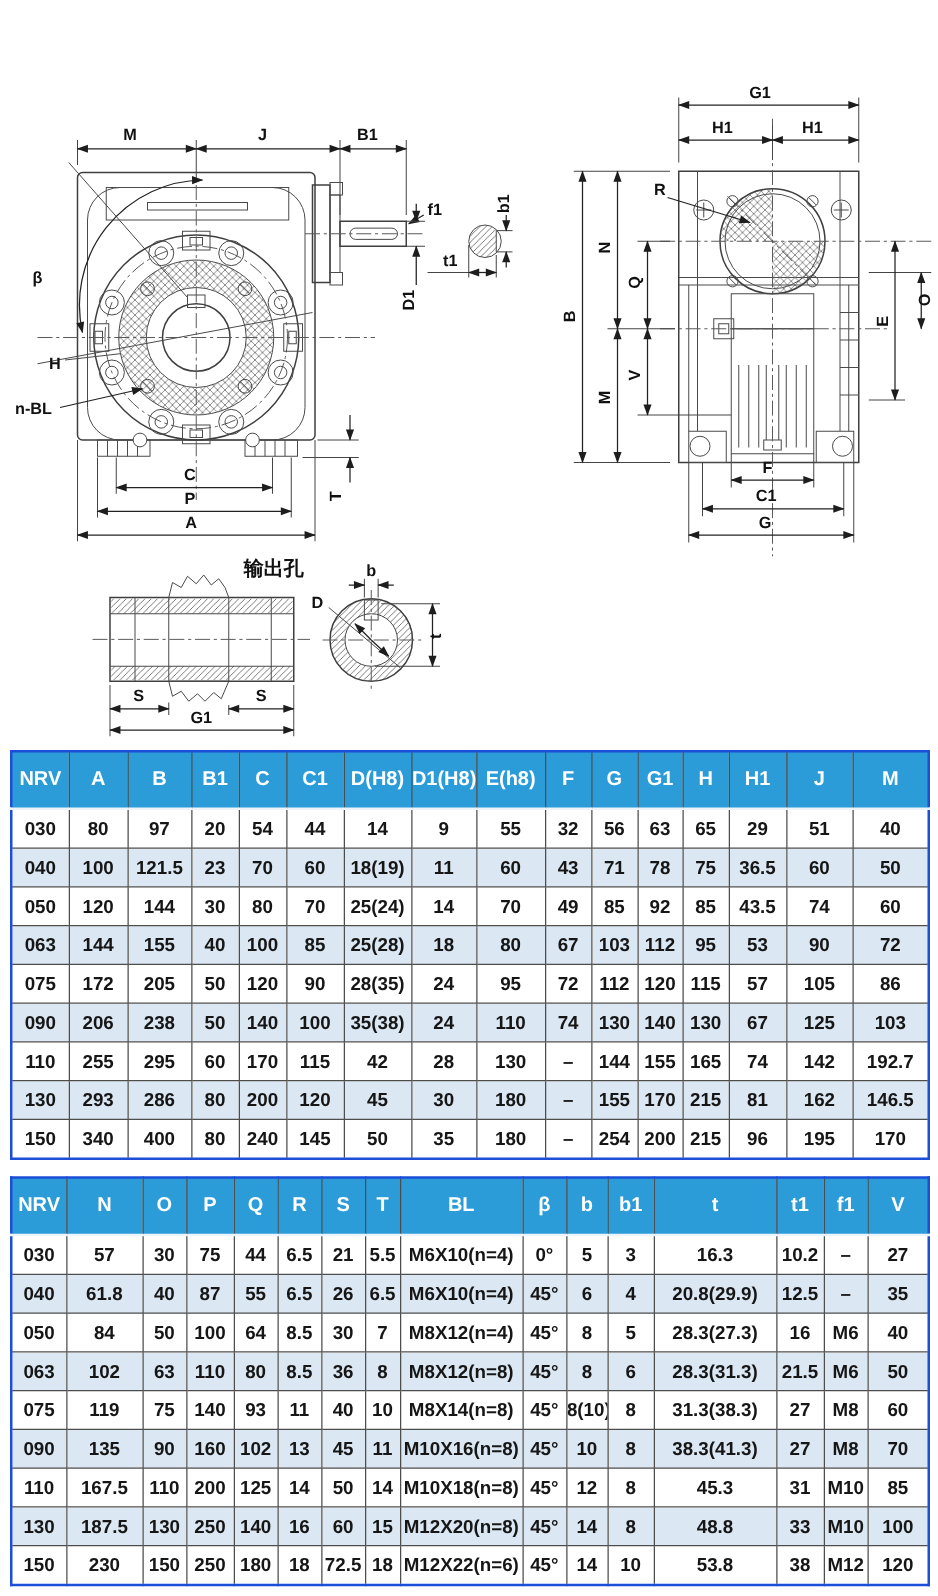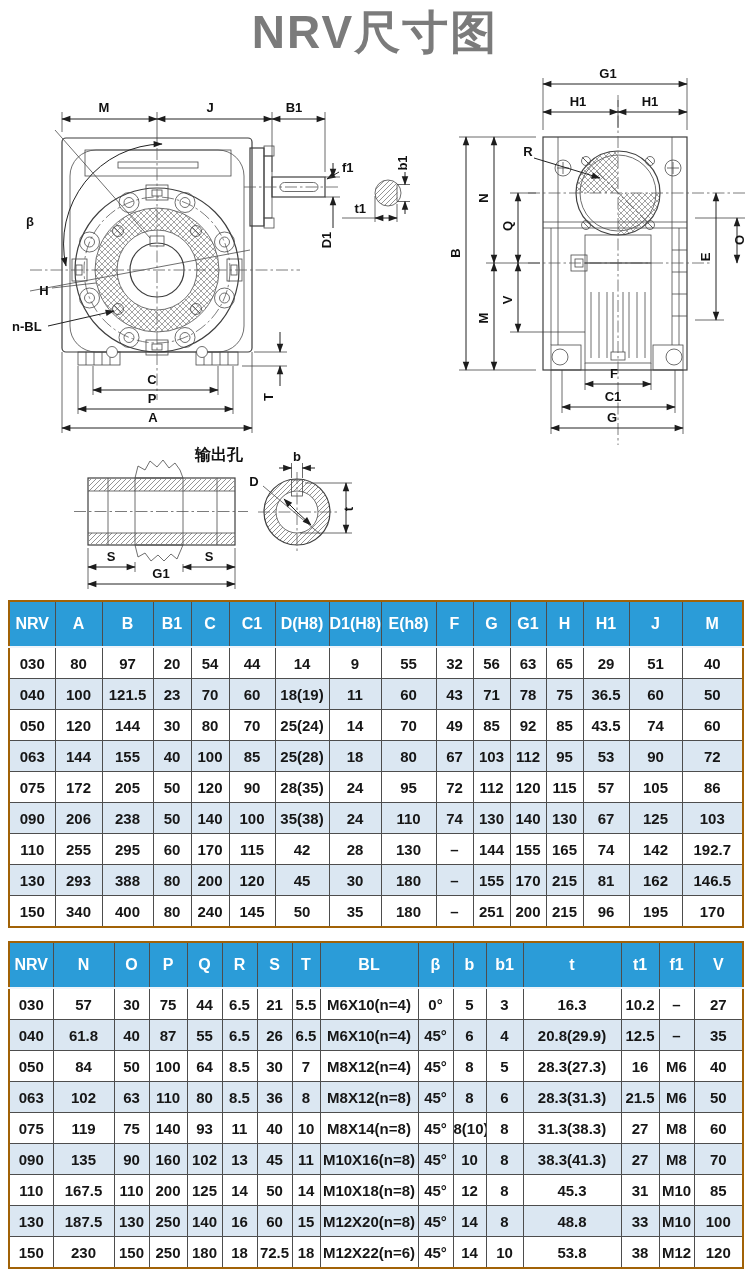--- a/index.html
+++ b/index.html
@@ -11,35 +11,34 @@
   
   .ol{stroke:#3f3f3f;stroke-width:1.2;fill:none;}
   .tn{stroke:#4a4a4a;stroke-width:0.8;fill:none;}
   .cl{stroke:#5a5a5a;stroke-width:0.8;fill:none;stroke-dasharray:12 3 2.5 3;}
   .ex{stroke:#444;stroke-width:0.8;fill:none;}
   .dm{stroke:#222;stroke-width:1;fill:none;}
   .lbl{font-family:"Liberation Sans",sans-serif;font-size:13px;font-weight:bold;fill:#111;}
   .lblcn{font-family:"Liberation Sans",sans-serif;font-size:16px;font-weight:bold;fill:#111;}
   
   table.spec{position:absolute;left:8px;width:734px;border-collapse:collapse;table-layout:fixed;
-        border:2px solid #a16207;font-family:"Liberation Sans",sans-serif;}
+        border:2px solid #1d4ed8;font-family:"Liberation Sans",sans-serif;}
   table.spec th{background:#2b9cd8;color:#fff;font-size:16px;font-weight:bold;height:44px;
         border:1px solid #4d4d4d;border-bottom:2px solid #eef4fa;padding:0;text-align:center;}
   table.spec td{font-size:15px;font-weight:bold;color:#161616;height:30px;border:1px solid #4d4d4d;
         padding:0;text-align:center;background:#fff;white-space:nowrap;overflow:hidden;}
   table.spec tr.alt td{background:#dbe7f2;}
   #table1{top:600px;}
   #table2{top:941px;}
 </style>
 </head>
 <body>
 
 <div class="page">
 
-  <h1 class="page-title">NRV尺寸图</h1>
 
   <svg class="drawing" width="750" height="598" viewBox="0 0 750 598">
     <defs>
       <marker id="ar" viewBox="0 0 10 10" markerWidth="11" markerHeight="9" refX="9.3" refY="5" orient="auto-start-reverse" markerUnits="userSpaceOnUse">
         <path d="M0,1.4 L10,5 L0,8.6 Z" fill="#1d1d1d"></path>
       </marker>
       <pattern id="hh" width="5" height="5" patternUnits="userSpaceOnUse">
         <path d="M0,5 L5,0" stroke="#666" stroke-width="0.7"></path>
       </pattern>
       <pattern id="xh" width="6" height="6" patternUnits="userSpaceOnUse">
@@ -533,21 +532,21 @@
           <td>144</td>
           <td>155</td>
           <td>165</td>
           <td>74</td>
           <td>142</td>
           <td>192.7</td>
         </tr>
         <tr class="alt">
           <td>130</td>
           <td>293</td>
-          <td>388</td>
+          <td>286</td>
           <td>80</td>
           <td>200</td>
           <td>120</td>
           <td>45</td>
           <td>30</td>
           <td>180</td>
           <td>–</td>
           <td>155</td>
           <td>170</td>
           <td>215</td>
@@ -559,21 +558,21 @@
           <td>150</td>
           <td>340</td>
           <td>400</td>
           <td>80</td>
           <td>240</td>
           <td>145</td>
           <td>50</td>
           <td>35</td>
           <td>180</td>
           <td>–</td>
-          <td>251</td>
+          <td>254</td>
           <td>200</td>
           <td>215</td>
           <td>96</td>
           <td>195</td>
           <td>170</td>
         </tr>
       </tbody>
     </table>
 
   <table id="table2" class="spec">

